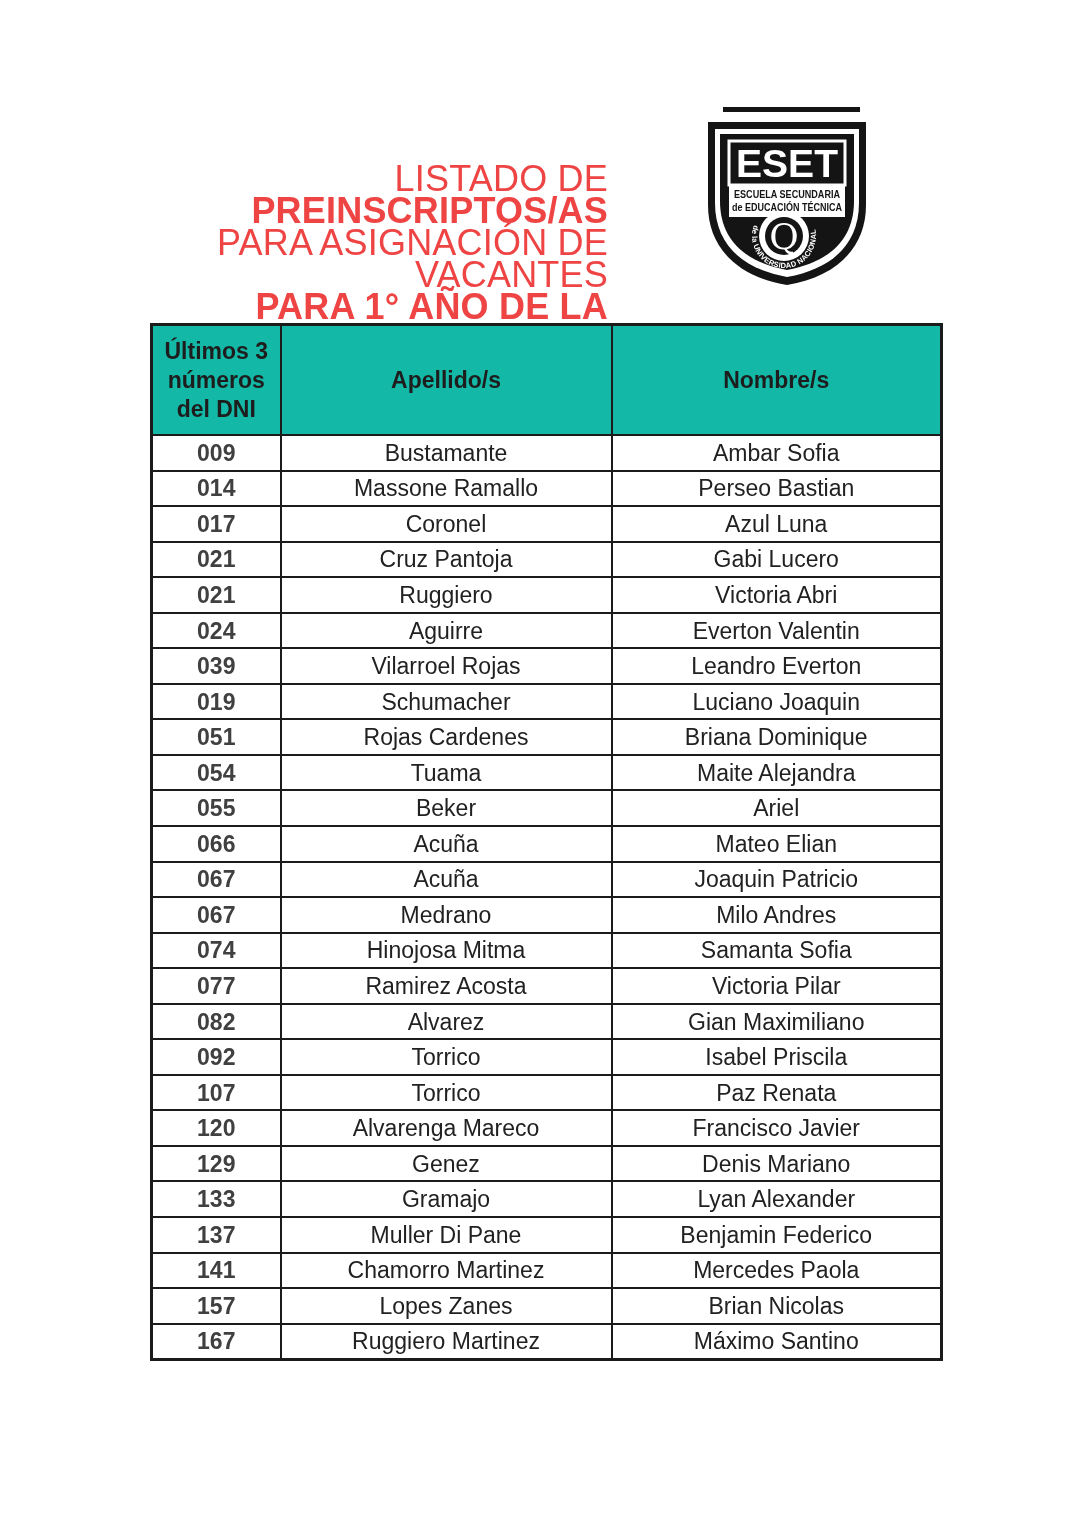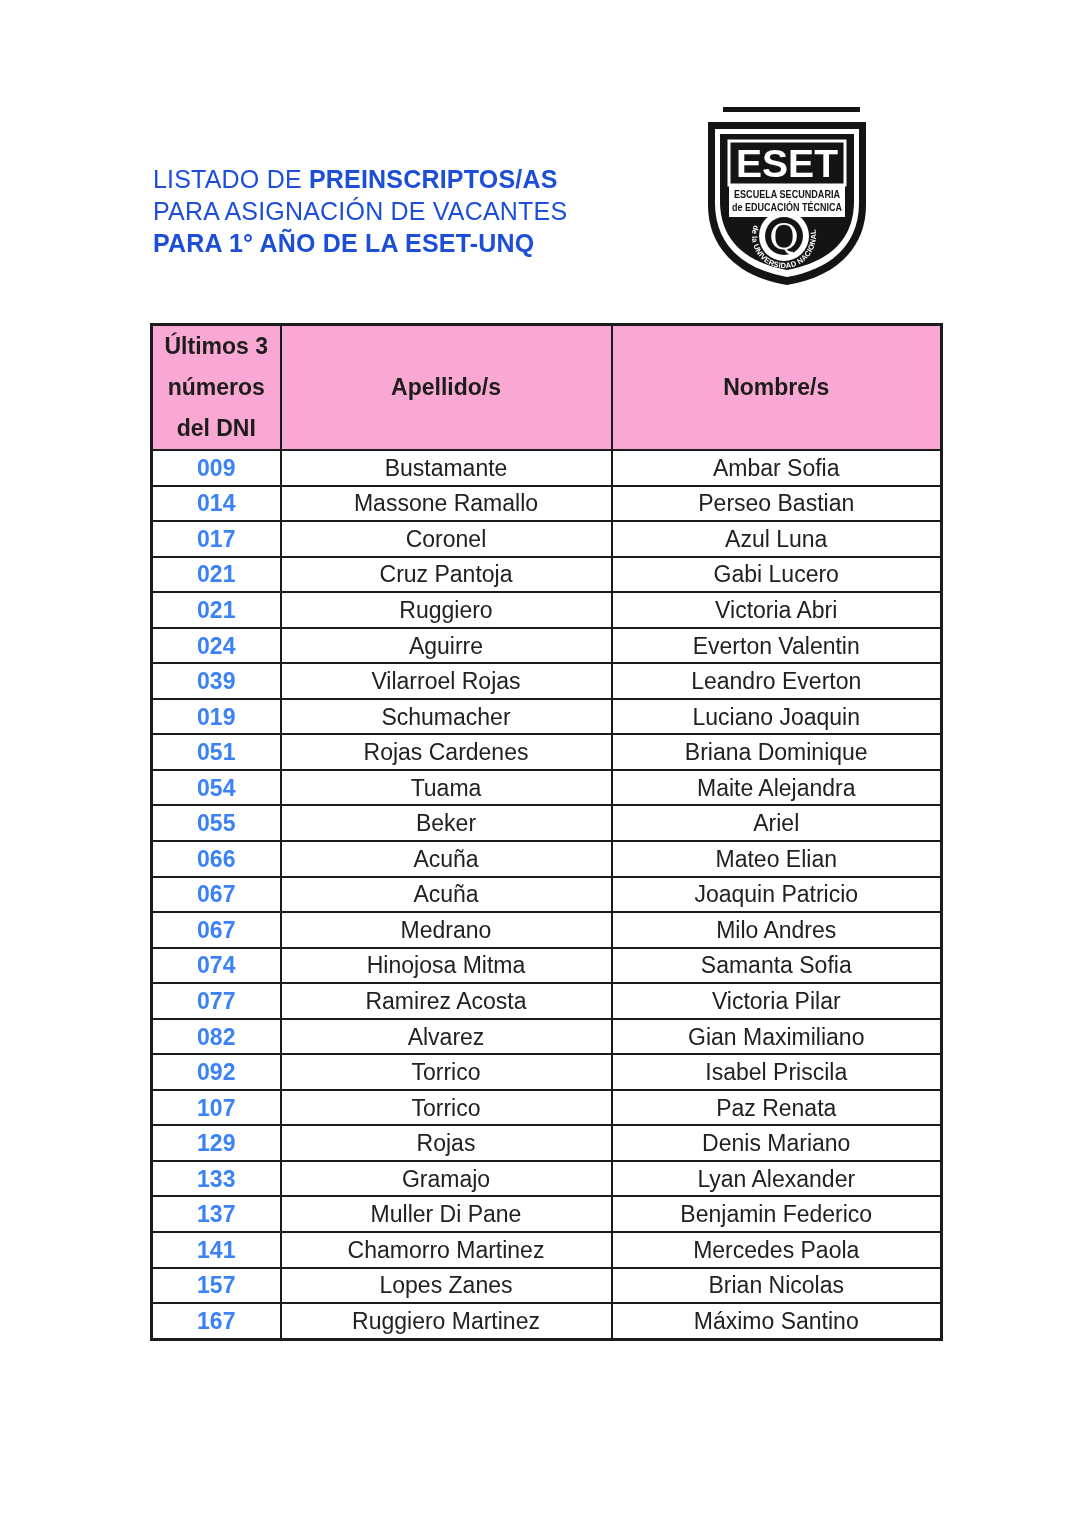--- a/index.html
+++ b/index.html
@@ -7,47 +7,47 @@
     width:1085px; height:1536px; position:relative;
     background:#ffffff; overflow:hidden;
     font-family:"Liberation Sans", sans-serif;
     color:#1f1f1f;
     -webkit-font-smoothing:antialiased;
   }
 
   
   .title-block {
     position:absolute; left:153px; top:163px; width:455px;
-    text-align:left; font-size:25px; line-height:32px;
-    letter-spacing:0.2px; color:#1d4ed8;
+    text-align:right; font-size:36px; line-height:32px;
+    letter-spacing:0.2px; color:#ef4444;
   }
   .title-block b { font-weight:bold; }
 
   
   .logo-wrap { position:absolute; left:700px; top:105px; width:172px; height:190px; }
 
   
   .roster-wrap { position:absolute; left:150px; top:323px; }
   table.roster {
     border-collapse:collapse; table-layout:fixed; width:790px;
     border:3px solid #1b1b1b;
   }
   table.roster th, table.roster td {
     border:2px solid #1b1b1b; text-align:center; vertical-align:middle;
     overflow:hidden; white-space:normal;
   }
   table.roster th {
-    background:#f9a8d4; height:108px; font-size:23px; font-weight:bold;
-    line-height:41px; padding:0 8px; color:#1d1d1d;
+    background:#14b8a6; height:108px; font-size:23px; font-weight:bold;
+    line-height:29px; padding:0 8px; color:#1d1d1d;
   }
   table.roster td {
     height:33.55px; font-size:23px; padding:0 6px; color:#212121;
     line-height:26px;
   }
-  table.roster td.dni { font-weight:bold; color:#3b82f6; }
+  table.roster td.dni { font-weight:bold; color:#404040; }
   col.c-dni { width:129px; }
   col.c-apellido { width:331px; }
   col.c-nombre { width:330px; }
 </style>
 </head>
 <body>
 
 <div class="title-block">
   <div><span>LISTADO DE </span><b>PREINSCRIPTOS/AS</b></div>
   <div>PARA ASIGNACIÓN DE VACANTES</div>
@@ -190,22 +190,27 @@
         <td class="dni">092</td>
         <td>Torrico</td>
         <td>Isabel Priscila</td>
       </tr>
         <tr>
         <td class="dni">107</td>
         <td>Torrico</td>
         <td>Paz Renata</td>
       </tr>
         <tr>
+        <td class="dni">120</td>
+        <td>Alvarenga Mareco</td>
+        <td>Francisco Javier</td>
+      </tr>
+        <tr>
         <td class="dni">129</td>
-        <td>Rojas</td>
+        <td>Genez</td>
         <td>Denis Mariano</td>
       </tr>
         <tr>
         <td class="dni">133</td>
         <td>Gramajo</td>
         <td>Lyan Alexander</td>
       </tr>
         <tr>
         <td class="dni">137</td>
         <td>Muller Di Pane</td>

